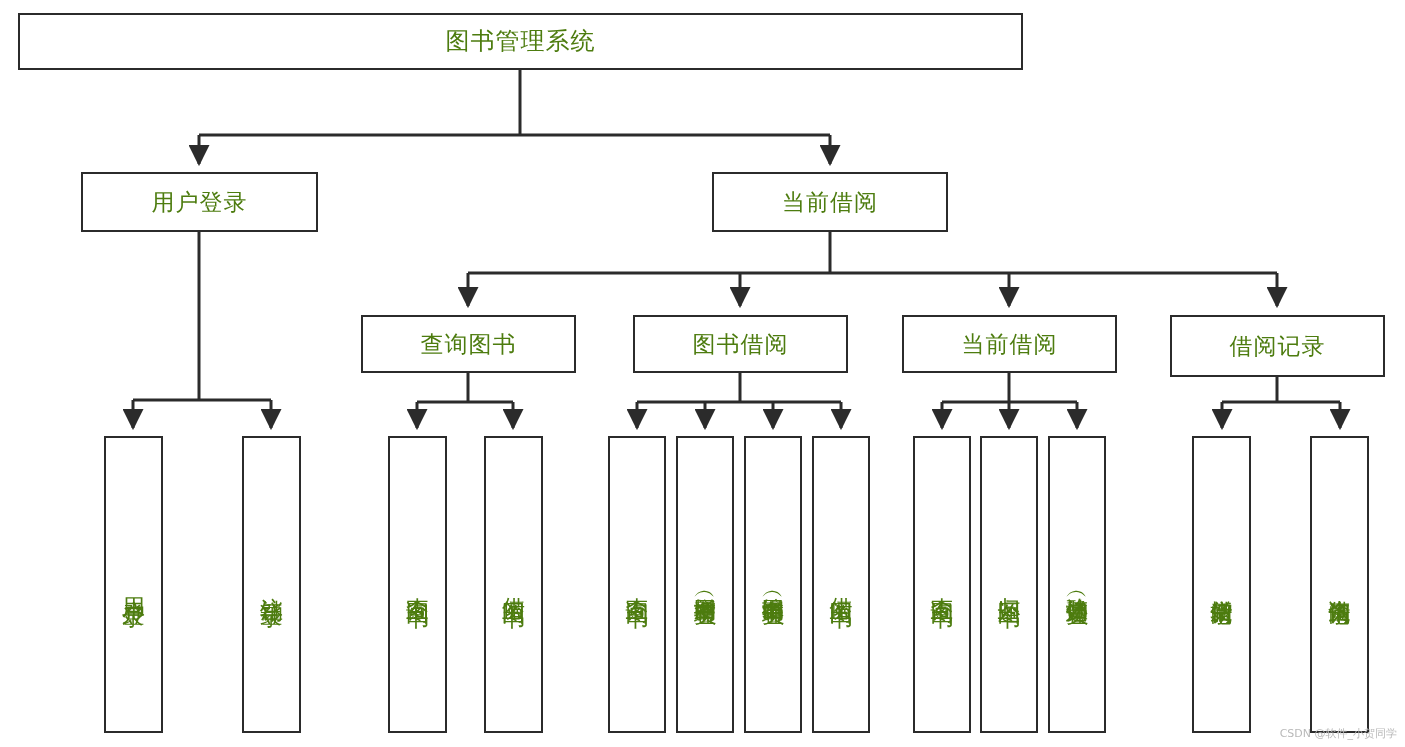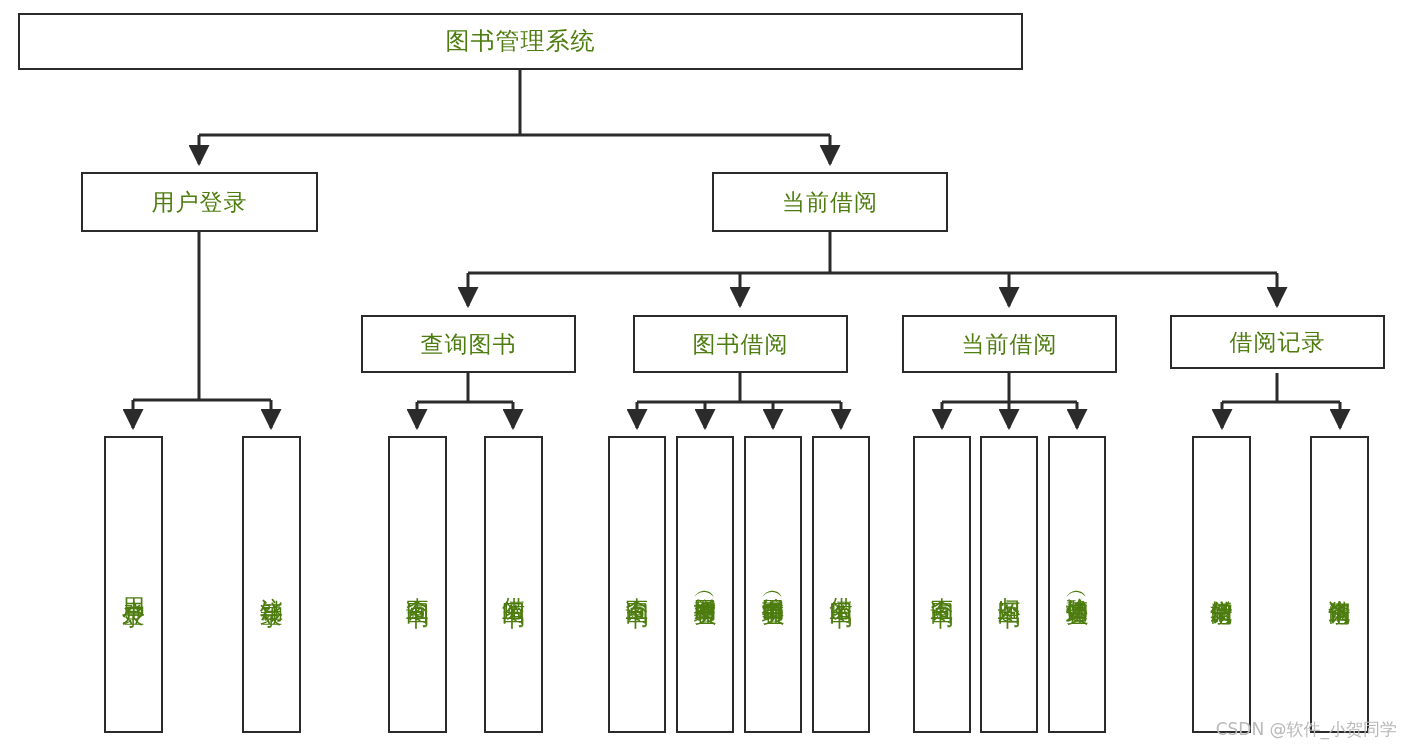--- a/index.html
+++ b/index.html
@@ -64,21 +64,21 @@
     max-height: 100%;
   }
   .node.vert.tight .label {
     letter-spacing: 1px;
     font-size: 22px;
   }
   #watermark {
     position: absolute;
     right: 8px;
     bottom: 6px;
-    font-size: 17px;
+    font-size: 11px;
     color: #b9b9b9;
     white-space: nowrap;
     font-family: "DejaVu Sans", "Liberation Sans", sans-serif;
   }
 </style>
 </head>
 <body>
 
 <div id="canvas">
 
@@ -149,21 +149,21 @@
   </div>
 
   <div class="node horiz" style="left:633px; top:315px; width:215px; height:58px;">
     <span class="label">图书借阅</span>
   </div>
 
   <div class="node horiz" style="left:902px; top:315px; width:215px; height:58px;">
     <span class="label">当前借阅</span>
   </div>
 
-  <div class="node horiz" style="left:1170px; top:315px; width:215px; height:54px;">
+  <div class="node horiz" style="left:1170px; top:315px; width:215px; height:62px;">
     <span class="label">借阅记录</span>
   </div>
 
   <div class="node vert" style="left:104px; top:436px; width:59px; height:297px;">
     <span class="label">用户登录</span>
   </div>
 
   <div class="node vert" style="left:242px; top:436px; width:59px; height:297px;">
     <span class="label">注销登录</span>
   </div>

